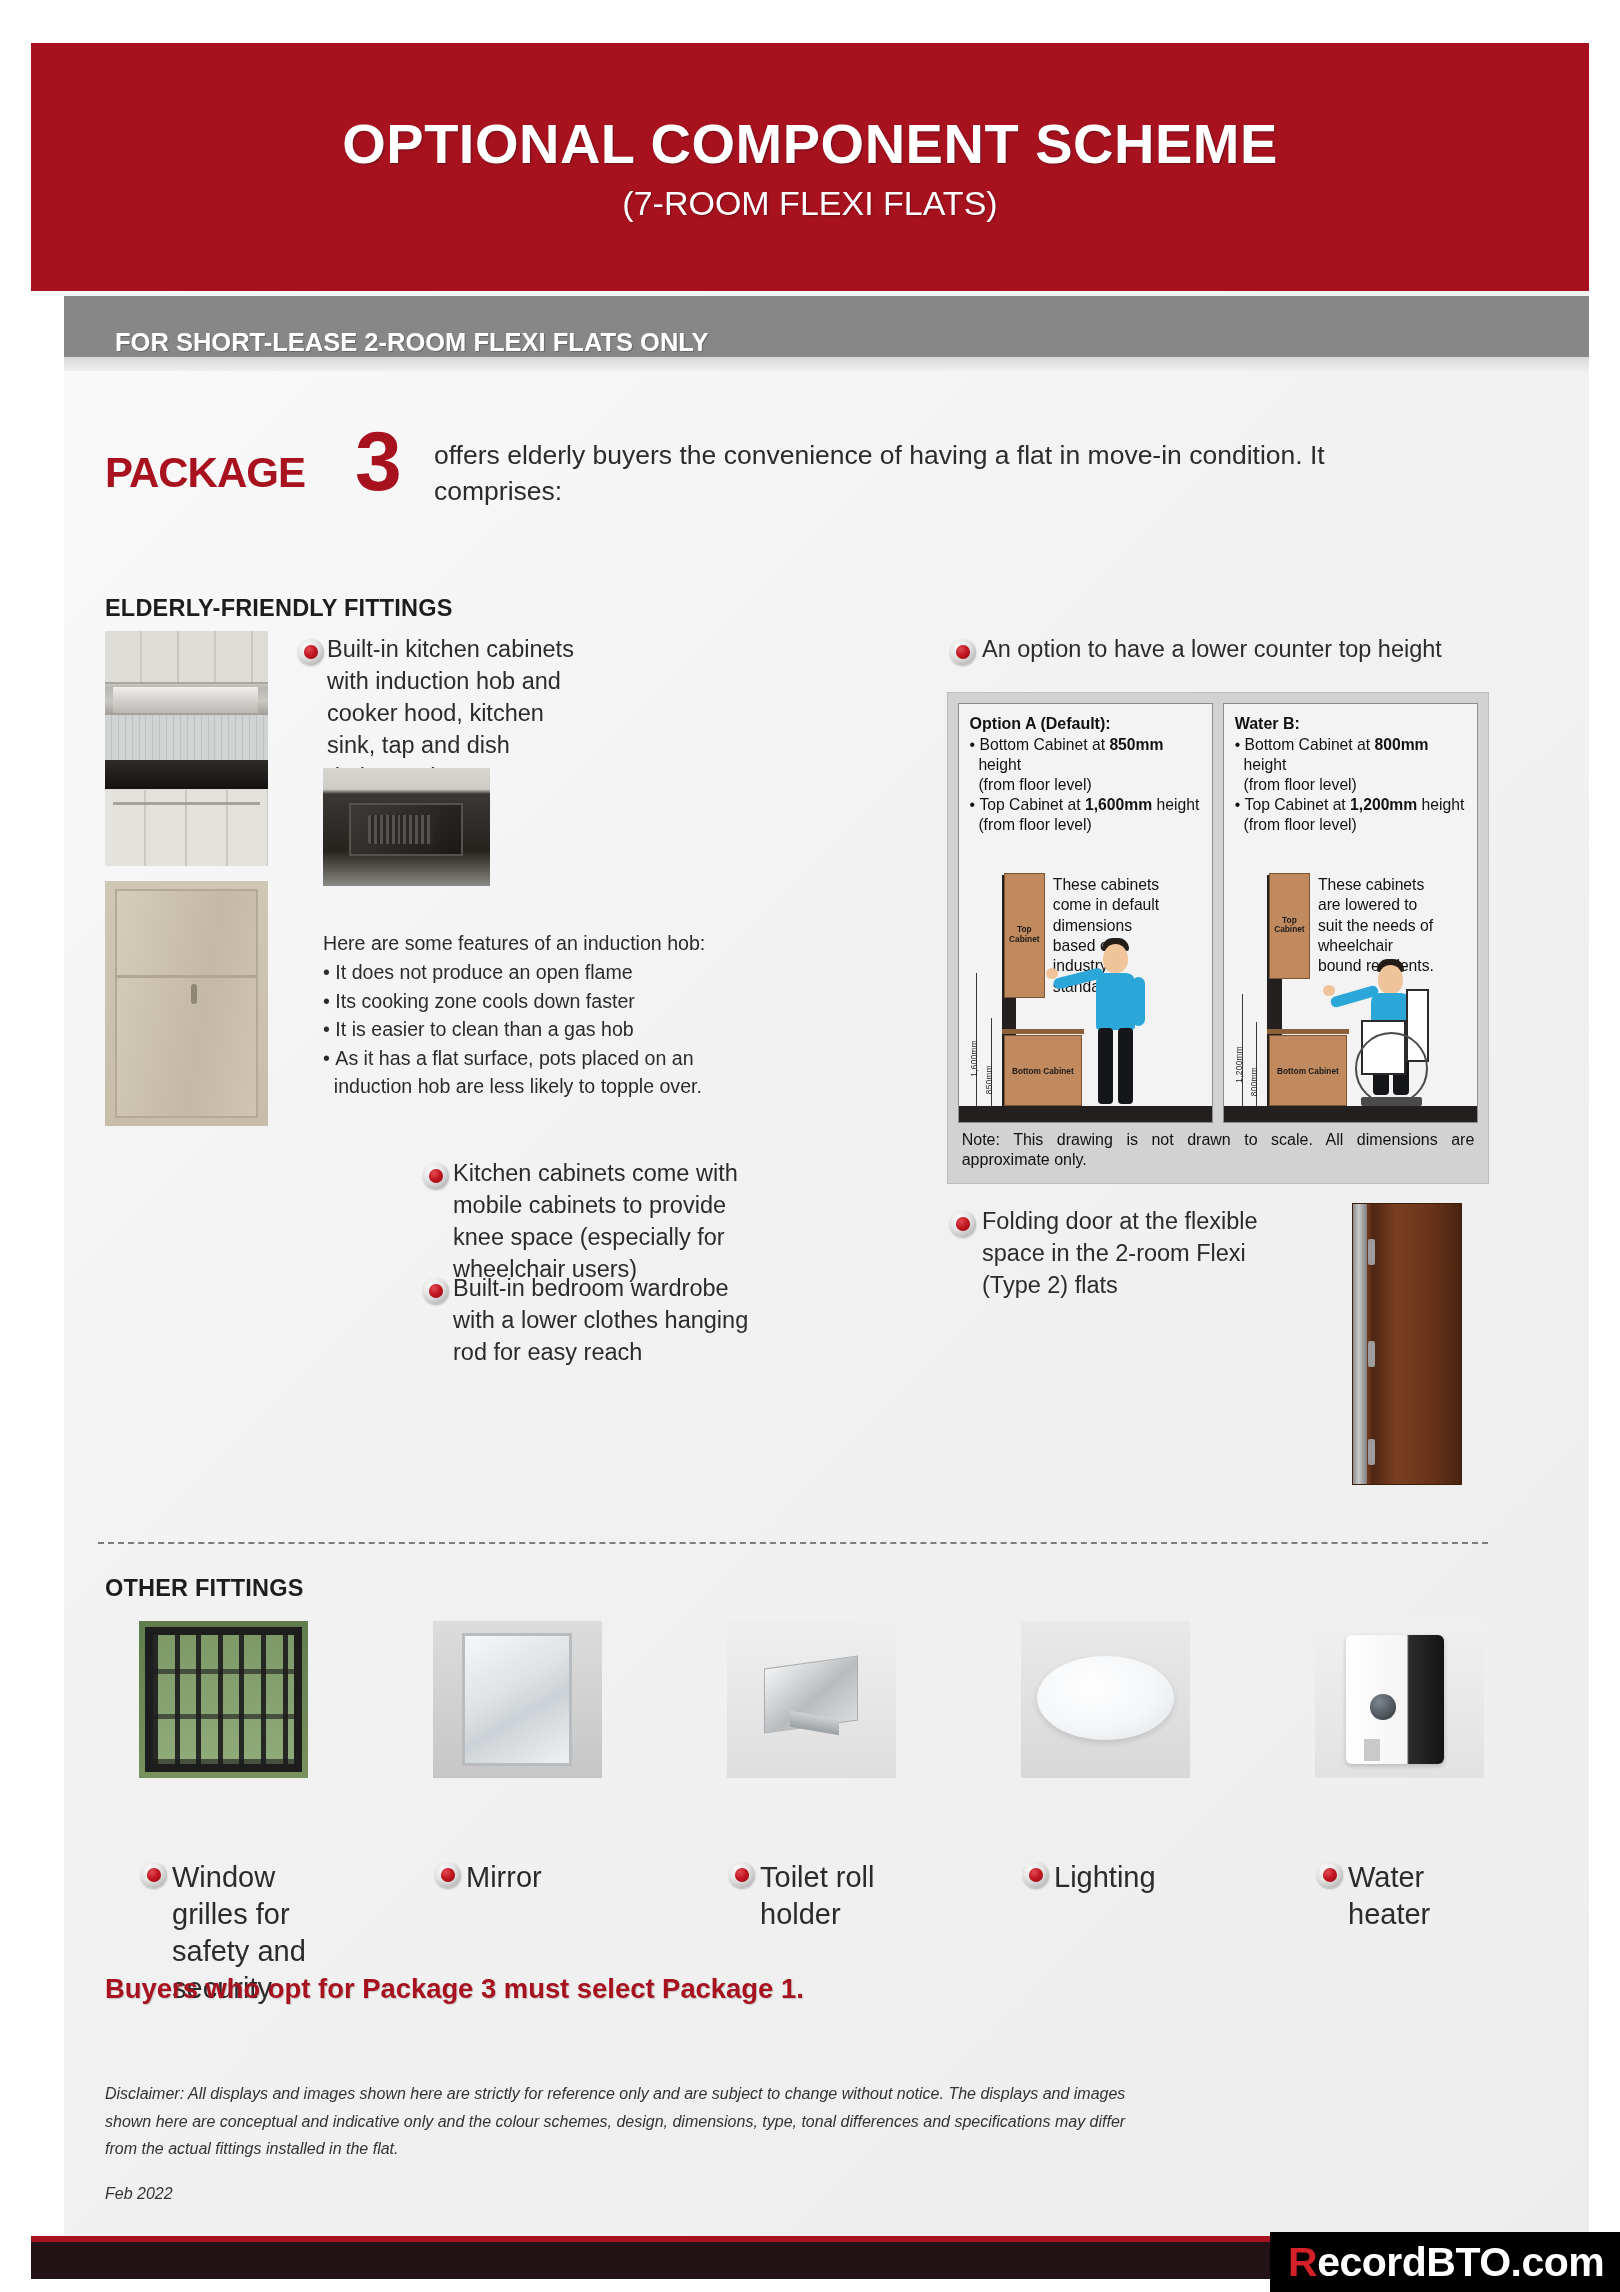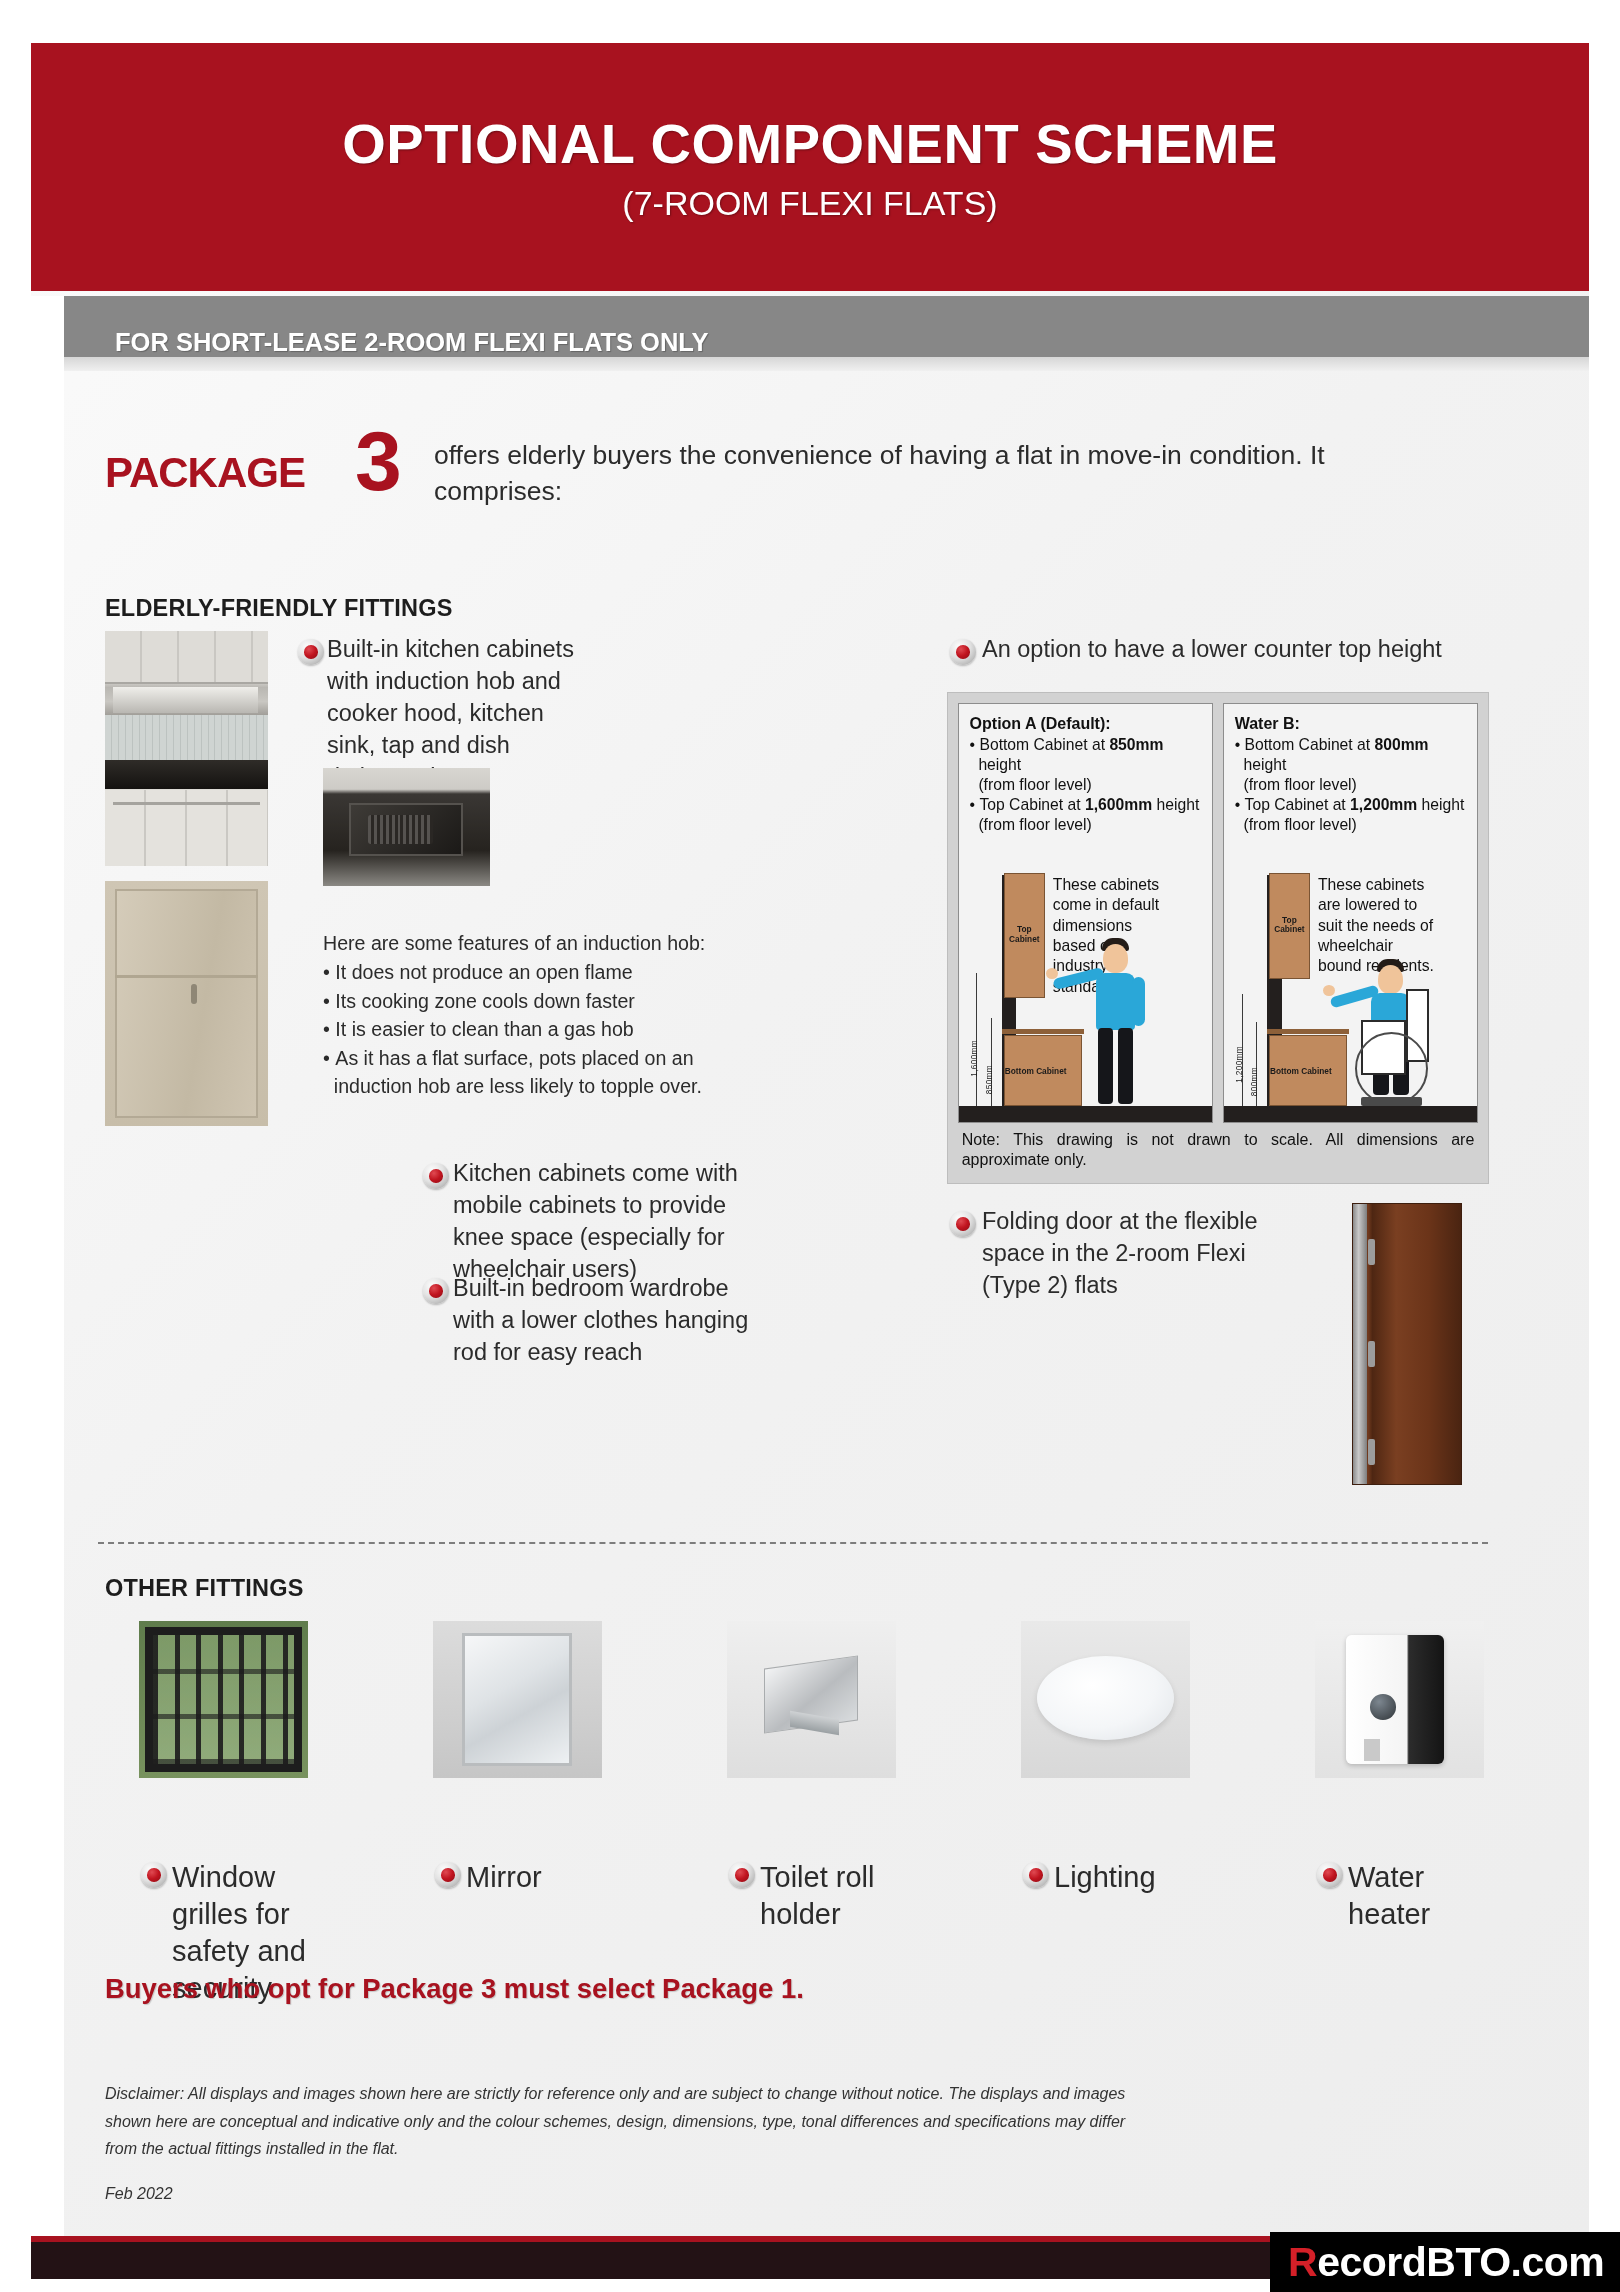--- a/index.html
+++ b/index.html
@@ -239,21 +239,21 @@
   .ill-floor{ position:absolute; left:0; bottom:0; width:100%; height:15.7px; background:#231f1e;}
   .ill-wall{ position:absolute; left:43px; bottom:15.7px; width:14.7px; height:231px; background:#231f1e;}
   .ill-top{ position:absolute; width:41px; background:#c08a5e; border:1px solid #7a5433;}
   .ill-top span{
     position:absolute; left:0; right:0; top:50%; transform:translateY(-50%);
     font-size:8.3px; font-weight:bold; color:#1a1a1a; text-align:center; line-height:1.15;
   }
   .ill-bot{ position:absolute; width:78px; height:71px; background:#c08a5e; border:1px solid #7a5433;}
   .ill-bot span{
     position:absolute; left:0; right:0; top:52%; transform:translateY(-50%);
-    font-size:8.3px; font-weight:bold; color:#1a1a1a; line-height:1.15;
+    font-size:8.3px; font-weight:bold; color:#1a1a1a; text-align:center; line-height:1.15;
   }
   .ill-cap{ position:absolute; height:4.9px; background:#8d6039; }
   .dimline{ position:absolute; width:1px; background:#3a3a3a; }
   .dimlabel{
     position:absolute; font-size:8.3px; color:#1a1a1a;
     writing-mode:vertical-rl; transform:rotate(180deg); letter-spacing:0.3px;
   }
   .cab-text{
     position:absolute; font-size:15.7px; color:#111; line-height:1.3;
   }

